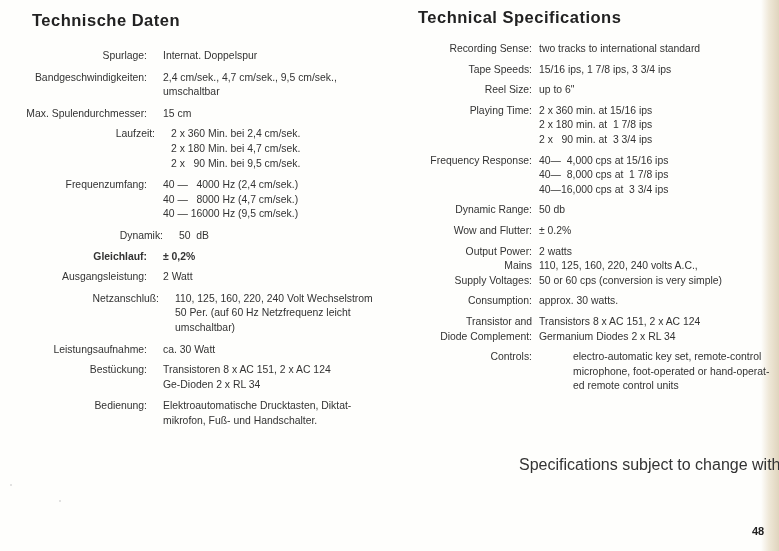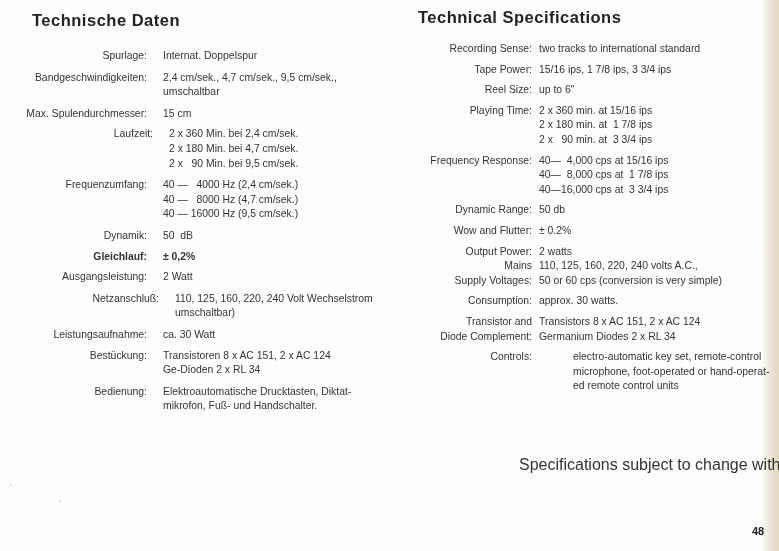--- a/index.html
+++ b/index.html
@@ -131,21 +131,21 @@
         </div>
       </div>
       <div class="row" style="margin-bottom: 7px;">
         <div class="label">Frequenzumfang:</div>
         <div class="value">
           <span class="value-line">40 —   4000 Hz (2,4 cm/sek.)</span>
           <span class="value-line">40 —   8000 Hz (4,7 cm/sek.)</span>
           <span class="value-line">40 — 16000 Hz (9,5 cm/sek.)</span>
         </div>
       </div>
-      <div class="row" style="margin-bottom: 6px;">
+      <div class="row" style="margin-bottom: 6px; padding-left: 16px;">
         <div class="label">Dynamik:</div>
         <div class="value">
           <span class="value-line">50  dB</span>
         </div>
       </div>
       <div class="row" style="margin-bottom: 6px; font-weight: bold;">
         <div class="label">Gleichlauf:</div>
         <div class="value">
           <span class="value-line">± 0,2%</span>
         </div>
@@ -153,20 +153,21 @@
       <div class="row" style="margin-bottom: 7px;">
         <div class="label">Ausgangsleistung:</div>
         <div class="value">
           <span class="value-line">2 Watt</span>
         </div>
       </div>
       <div class="row" style="margin-bottom: 7px; padding-left: 12px;">
         <div class="label">Netzanschluß:</div>
         <div class="value">
           <span class="value-line">110, 125, 160, 220, 240 Volt Wechselstrom</span>
+          <span class="value-line">50 Per. (auf 60 Hz Netzfrequenz leicht</span>
           <span class="value-line">umschaltbar)</span>
         </div>
       </div>
       <div class="row" style="margin-bottom: 6px;">
         <div class="label">Leistungsaufnahme:</div>
         <div class="value">
           <span class="value-line">ca. 30 Watt</span>
         </div>
       </div>
       <div class="row" style="margin-bottom: 7px;">
@@ -187,21 +188,21 @@
 
   <h1 class="heading" id="heading-en">Technical Specifications</h1>
   <div class="spec-table" id="table-en">
       <div class="row" style="margin-bottom: 6px;">
         <div class="label">Recording Sense:</div>
         <div class="value">
           <span class="value-line">two tracks to international standard</span>
         </div>
       </div>
       <div class="row" style="margin-bottom: 6px;">
-        <div class="label">Tape Power:</div>
+        <div class="label">Tape Speeds:</div>
         <div class="value">
           <span class="value-line">15/16 ips, 1 7/8 ips, 3 3/4 ips</span>
         </div>
       </div>
       <div class="row" style="margin-bottom: 6px;">
         <div class="label">Reel Size:</div>
         <div class="value">
           <span class="value-line">up to 6"</span>
         </div>
       </div>

